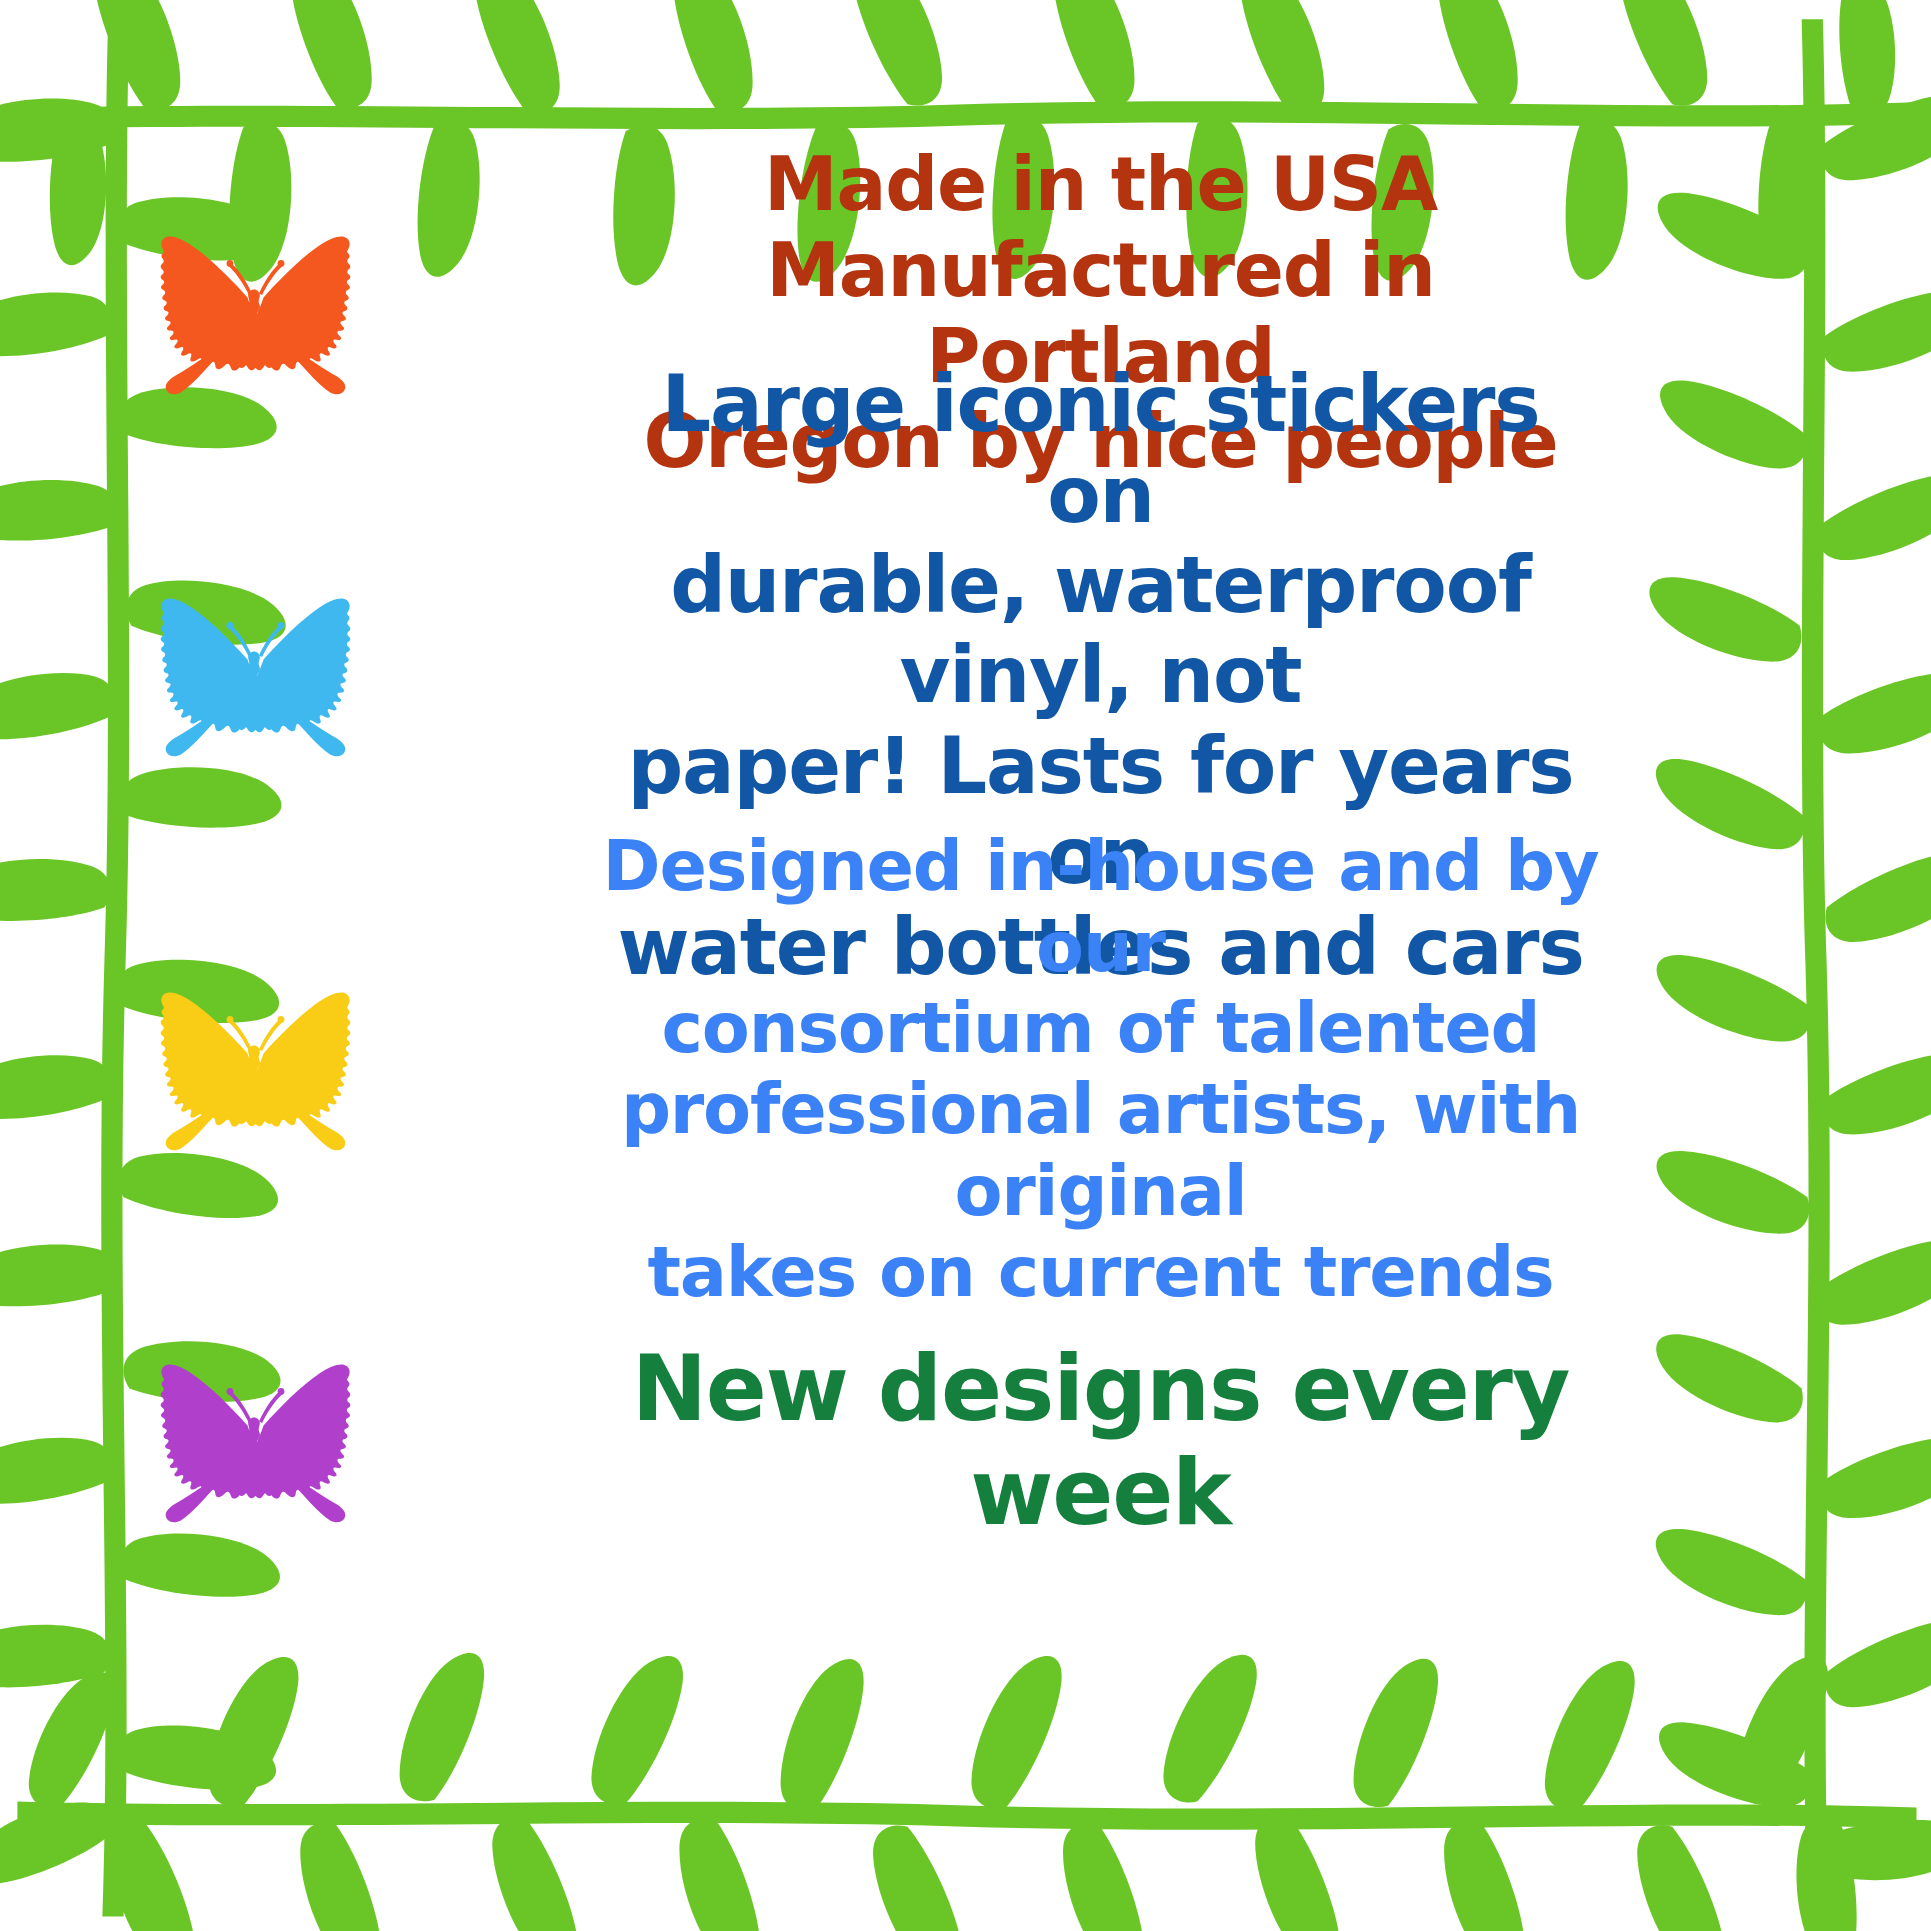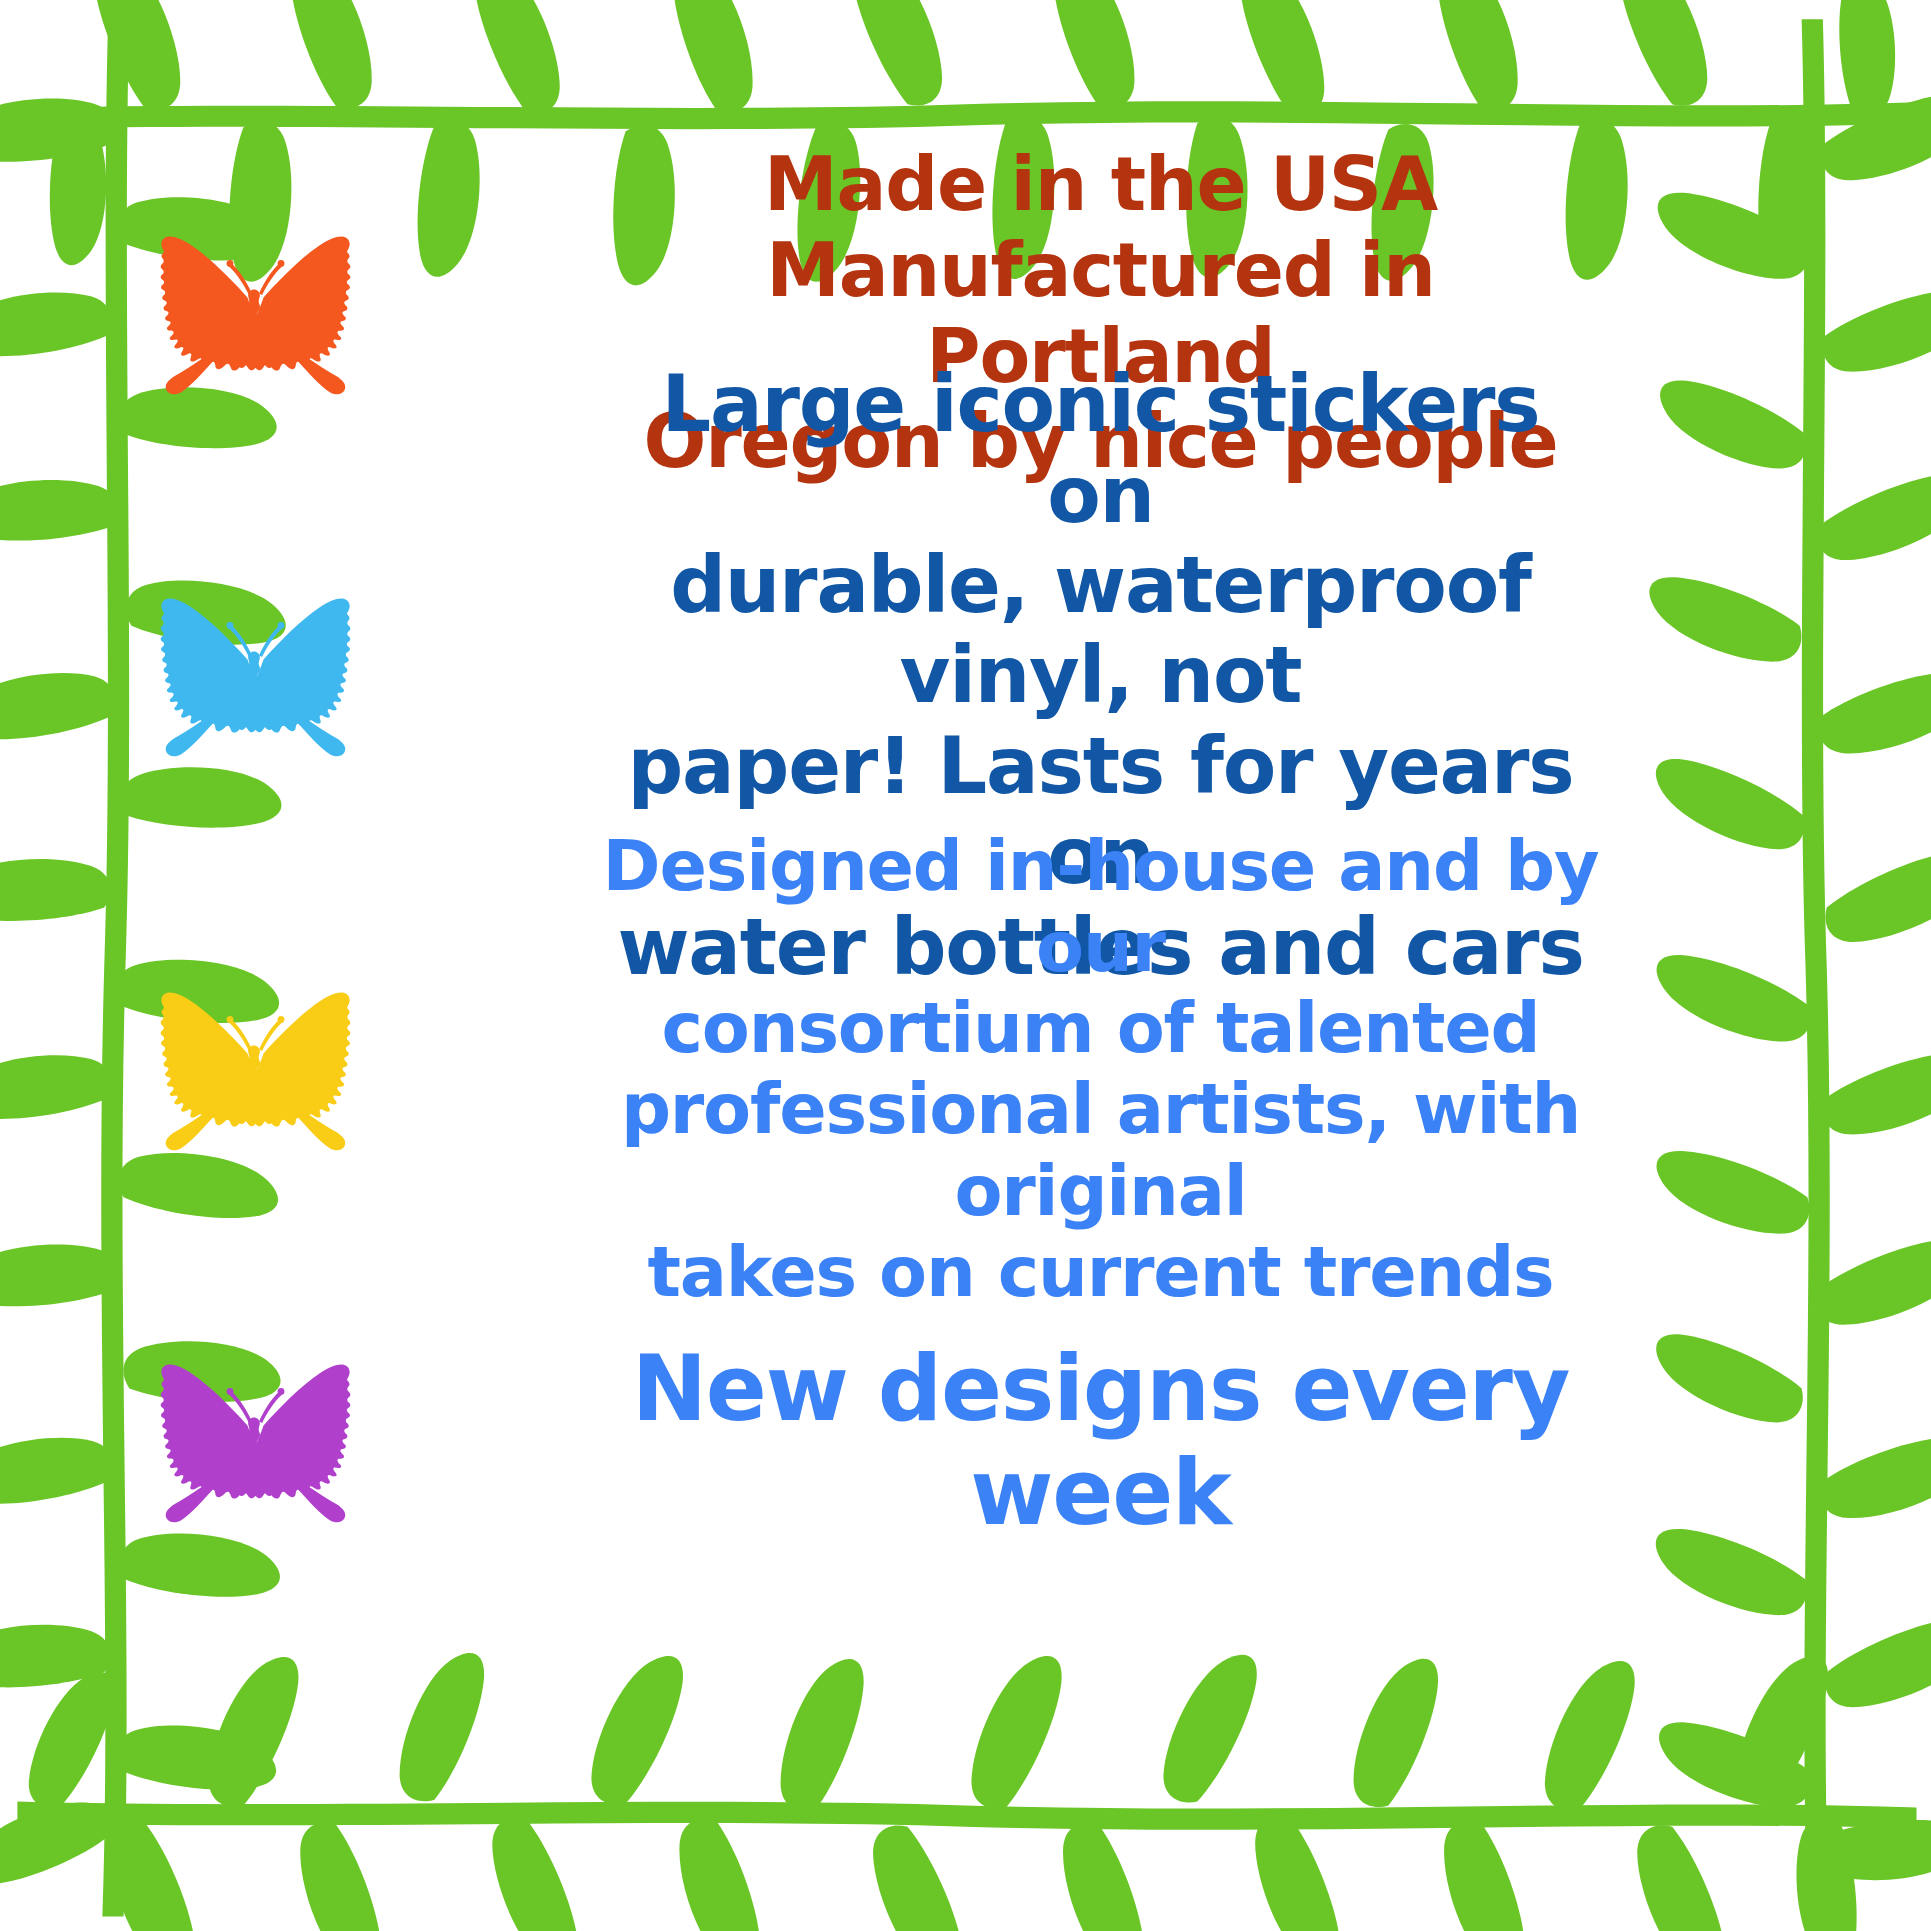--- a/index.html
+++ b/index.html
@@ -508,19 +508,19 @@
                      c -4.2,-1 -5.8,-8.6 -9.2,-7.6 c -3.4,1 -5,6.6 -9,5.2
                      c -4,-1.4 -4.4,-9.4 -8,-8.8 c -3.6,0.6 -6.4,6 -10,4.2
                      c -3.6,-1.8 -2.8,-10.2 -6.6,-10 l -4,0.2
                      C 118,139 122,120 128,104 Z"></path>
             <path d="M162,157 C 174,166 190,176 200,182 c 8,4.8 11,9.8 8.6,14.4
                      c -2.4,4.6 -9,5.2 -14.6,2 C 185,193 172,178 160,165 Z"></path>
           </g>
         </svg>
       </div>
       <div class="text-cell">
-        <p class="feature-text t4" style="color: #3b82f6;">New designs every week</p>
+        <p class="feature-text t4" style="color: #15803d;">New designs every week</p>
       </div>
     </div>
 
   </div>
 </div>
 
 
 </body></html>

